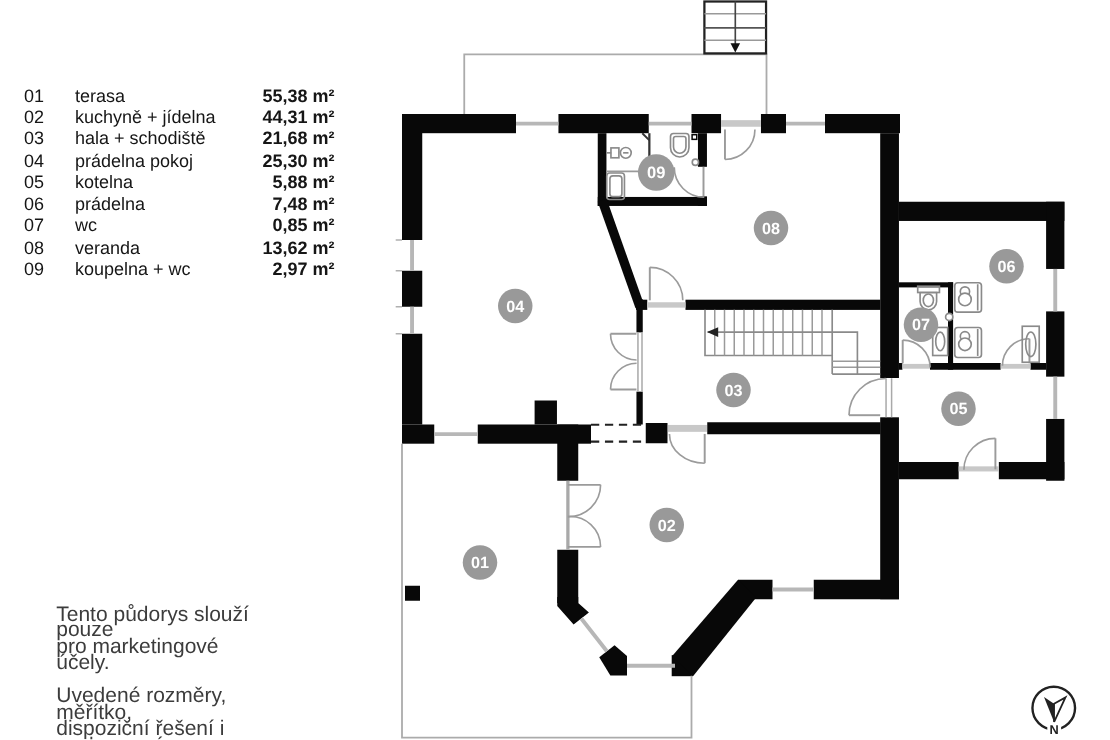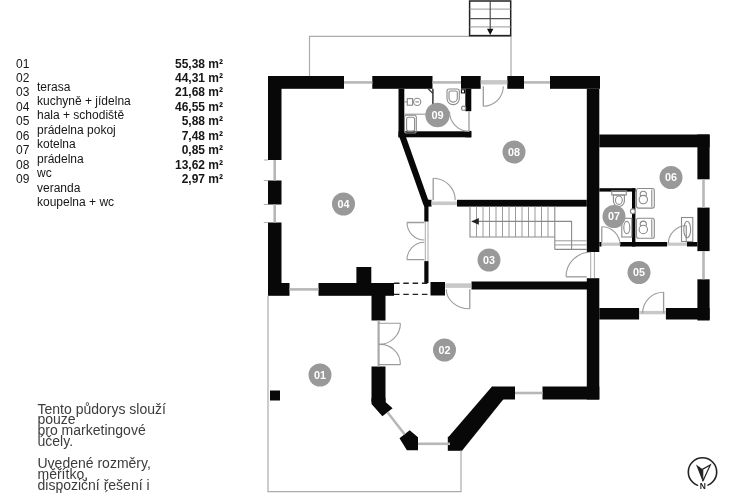--- a/index.html
+++ b/index.html
@@ -3,21 +3,21 @@
 <meta charset="utf-8">
 <style>
   html,body{margin:0;padding:0;background:#ffffff;}
   #page{position:relative;width:740px;height:493px;background:#fff;overflow:hidden;
         font-family:"Liberation Sans",sans-serif;}
   #plan{position:absolute;left:0;top:0;}
   .title{position:absolute;left:9.3px;top:1.5px;font-size:26.8px;color:#111;letter-spacing:0px;}
   .legend{position:absolute;left:0px;top:56.6px;width:230px;font-size:12px;color:#161616;}
   .legend .row{position:relative;height:14.45px;line-height:14.45px;}
   .legend .num{position:absolute;left:16px;}
-  .legend .nam{position:absolute;left:37px;margin-top:23px;}
+  .legend .nam{position:absolute;left:50px;}
   .legend .area{position:absolute;right:7px;font-weight:bold;}
   .disc{position:absolute;left:13.5px;top:403.5px;font-size:14px;line-height:10.95px;color:#3c3c3c;width:130px;margin-left:24px;}
 </style>
 </head>
 <body>
 <div id="page">
 <svg id="plan" width="740" height="493" viewBox="0 0 740 493">
 <g fill="#080808" stroke="none">
 
 <rect x="268" y="76" width="76" height="12.8"></rect>
@@ -345,21 +345,21 @@
         <span class="area">44,31 m²</span>
       </div>
   <div class="row">
         <span class="num">03</span>
         <span class="nam">hala + schodiště</span>
         <span class="area">21,68 m²</span>
       </div>
   <div class="row">
         <span class="num">04</span>
         <span class="nam">prádelna pokoj</span>
-        <span class="area">46,55 m²</span>
+        <span class="area">25,30 m²</span>
       </div>
   <div class="row">
         <span class="num">05</span>
         <span class="nam">kotelna</span>
         <span class="area">5,88 m²</span>
       </div>
   <div class="row">
         <span class="num">06</span>
         <span class="nam">prádelna</span>
         <span class="area">7,48 m²</span>

